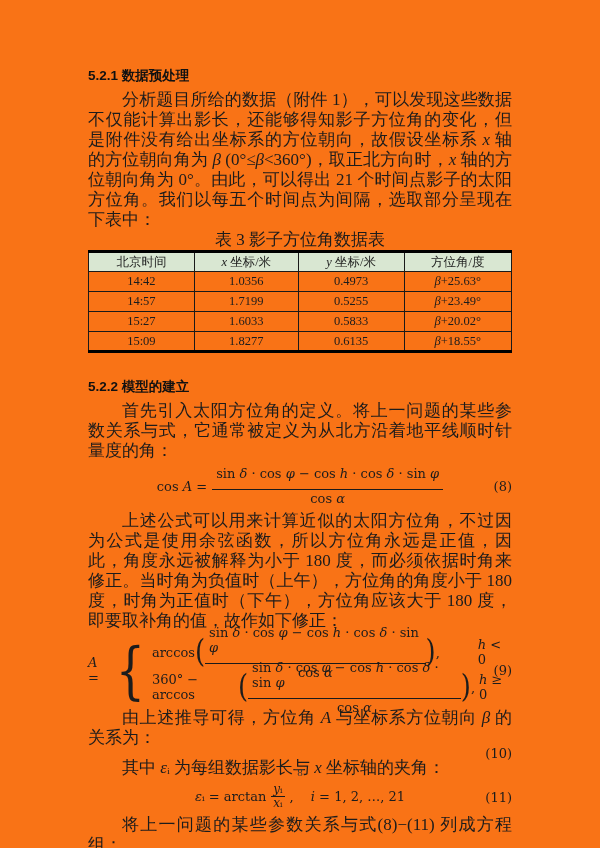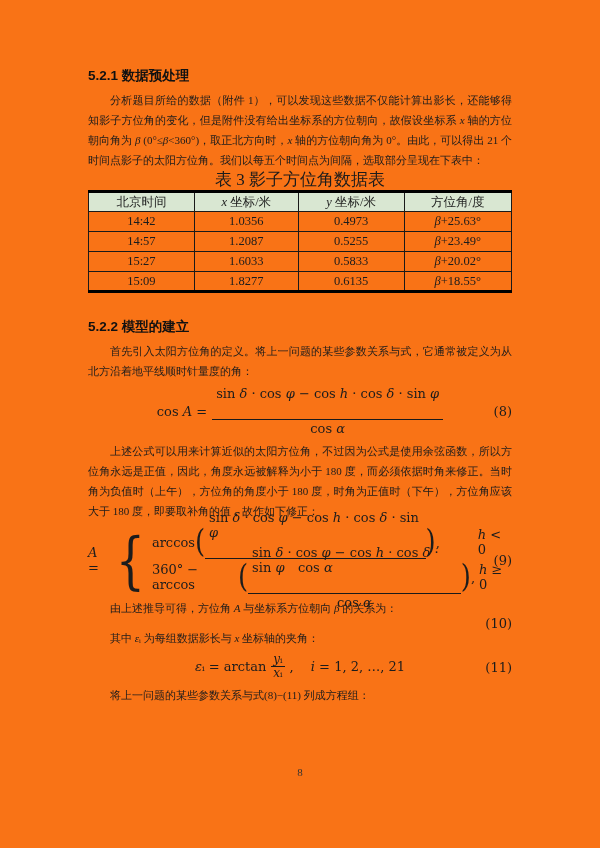--- a/index.html
+++ b/index.html
@@ -16,21 +16,21 @@
   }
   .sec-heading {
     font-family:"Liberation Sans","DejaVu Sans",sans-serif;
     font-weight:bold;
     font-size:13.5px;
     line-height:16px;
     margin-bottom:6px;
     color:#111;
   }
   .body-para {
-    font-size:11px;
+    font-size:17px;
     line-height:20px;
     text-align:justify;
     text-indent:2em;
   }
   .table-caption {
     text-align:center;
     font-size:17px;
     line-height:16px;
     margin-top:2px;
     margin-bottom:2px;
@@ -61,21 +61,21 @@
     font-family:"DejaVu Serif","Liberation Serif",serif;
     font-size:13px;
   }
   .eq-body { display:inline-flex; align-items:center; gap:5px; }
   .eq-num {
     position:absolute; right:0; top:50%;
     transform:translateY(-50%);
     font-size:13px;
   }
   .frac { display:inline-flex; flex-direction:column; align-items:center; vertical-align:middle; }
-  .frac .fnum { border-bottom:1px solid #1a1a1a; padding:0 4px 18px 4px; line-height:15px; }
+  .frac .fnum { border-bottom:1px solid #1a1a1a; padding:0 4px 8px 4px; line-height:15px; }
   .frac .fden { padding-top:1px; line-height:15px; }
   .frac-sm .fnum, .frac-sm .fden { padding:0 2px; line-height:13px; font-size:12px; }
   .brace {
     display:inline-block;
     font-size:46px;
     line-height:1;
     transform:scaleY(1.35);
     font-weight:400;
     margin-right:2px;
   }
@@ -122,21 +122,21 @@
     </thead>
     <tbody>
         <tr>
           <td>14:42</td>
           <td>1.0356</td>
           <td>0.4973</td>
           <td><i>β</i>+25.63°</td>
         </tr>
         <tr>
           <td>14:57</td>
-          <td>1.2087</td>
+          <td>1.7199</td>
           <td>0.5255</td>
           <td><i>β</i>+23.49°</td>
         </tr>
         <tr>
           <td>15:27</td>
           <td>1.6033</td>
           <td>0.5833</td>
           <td><i>β</i>+20.02°</td>
         </tr>
         <tr>

